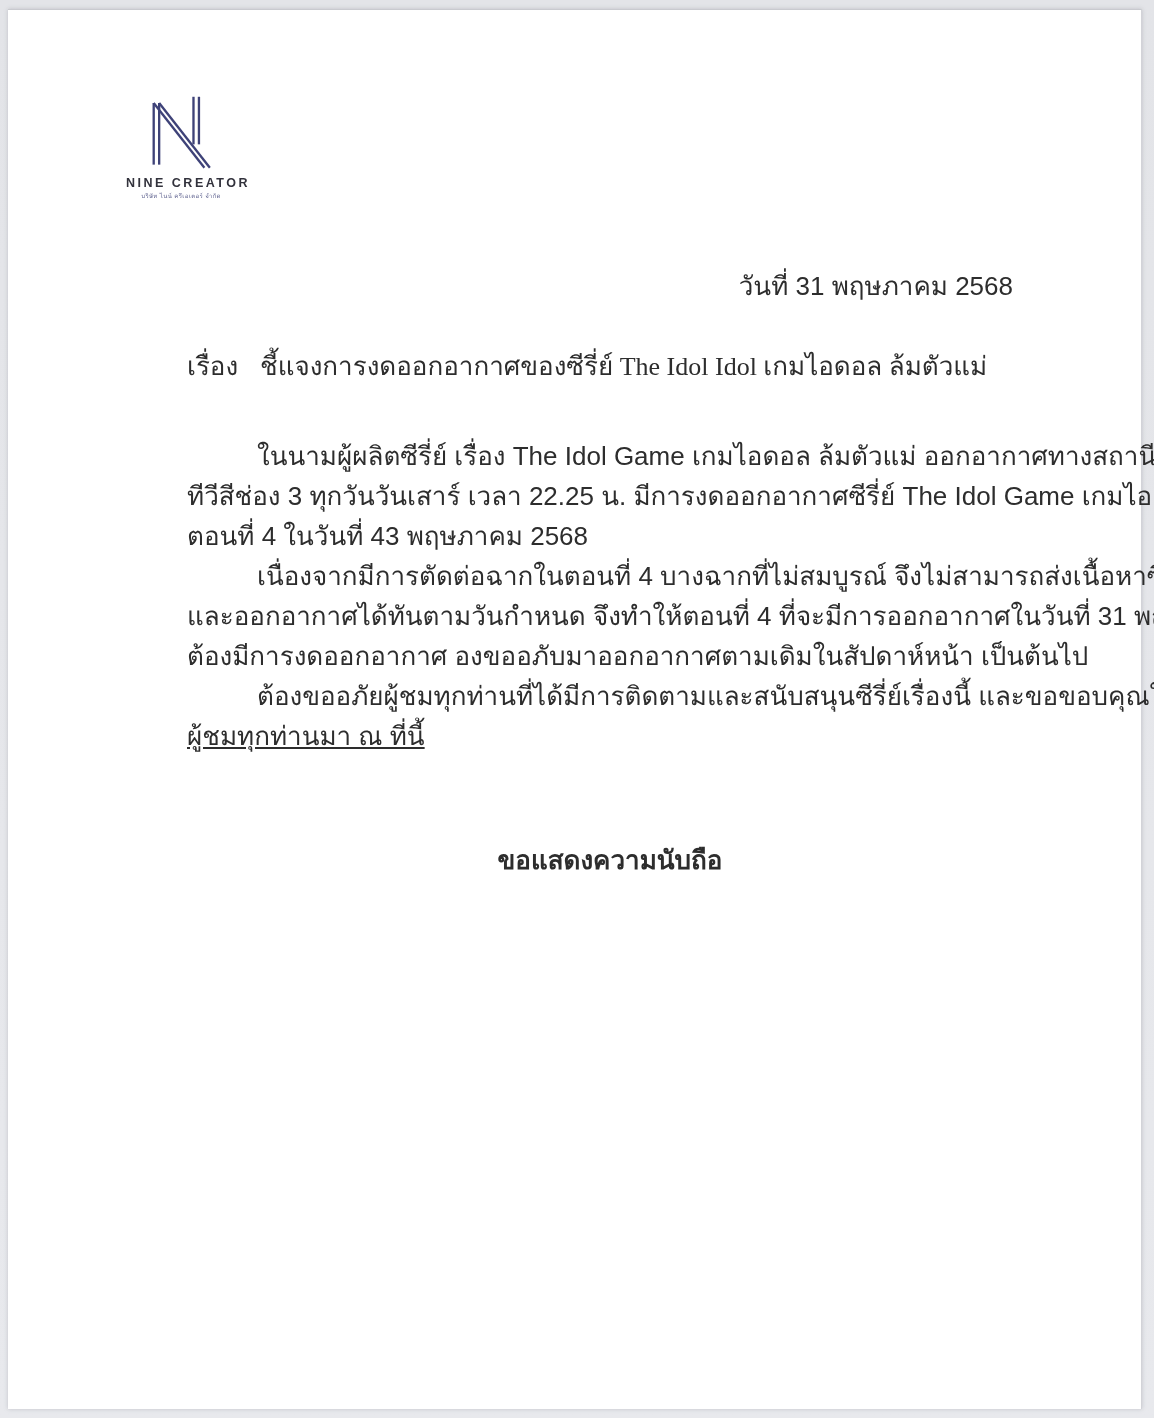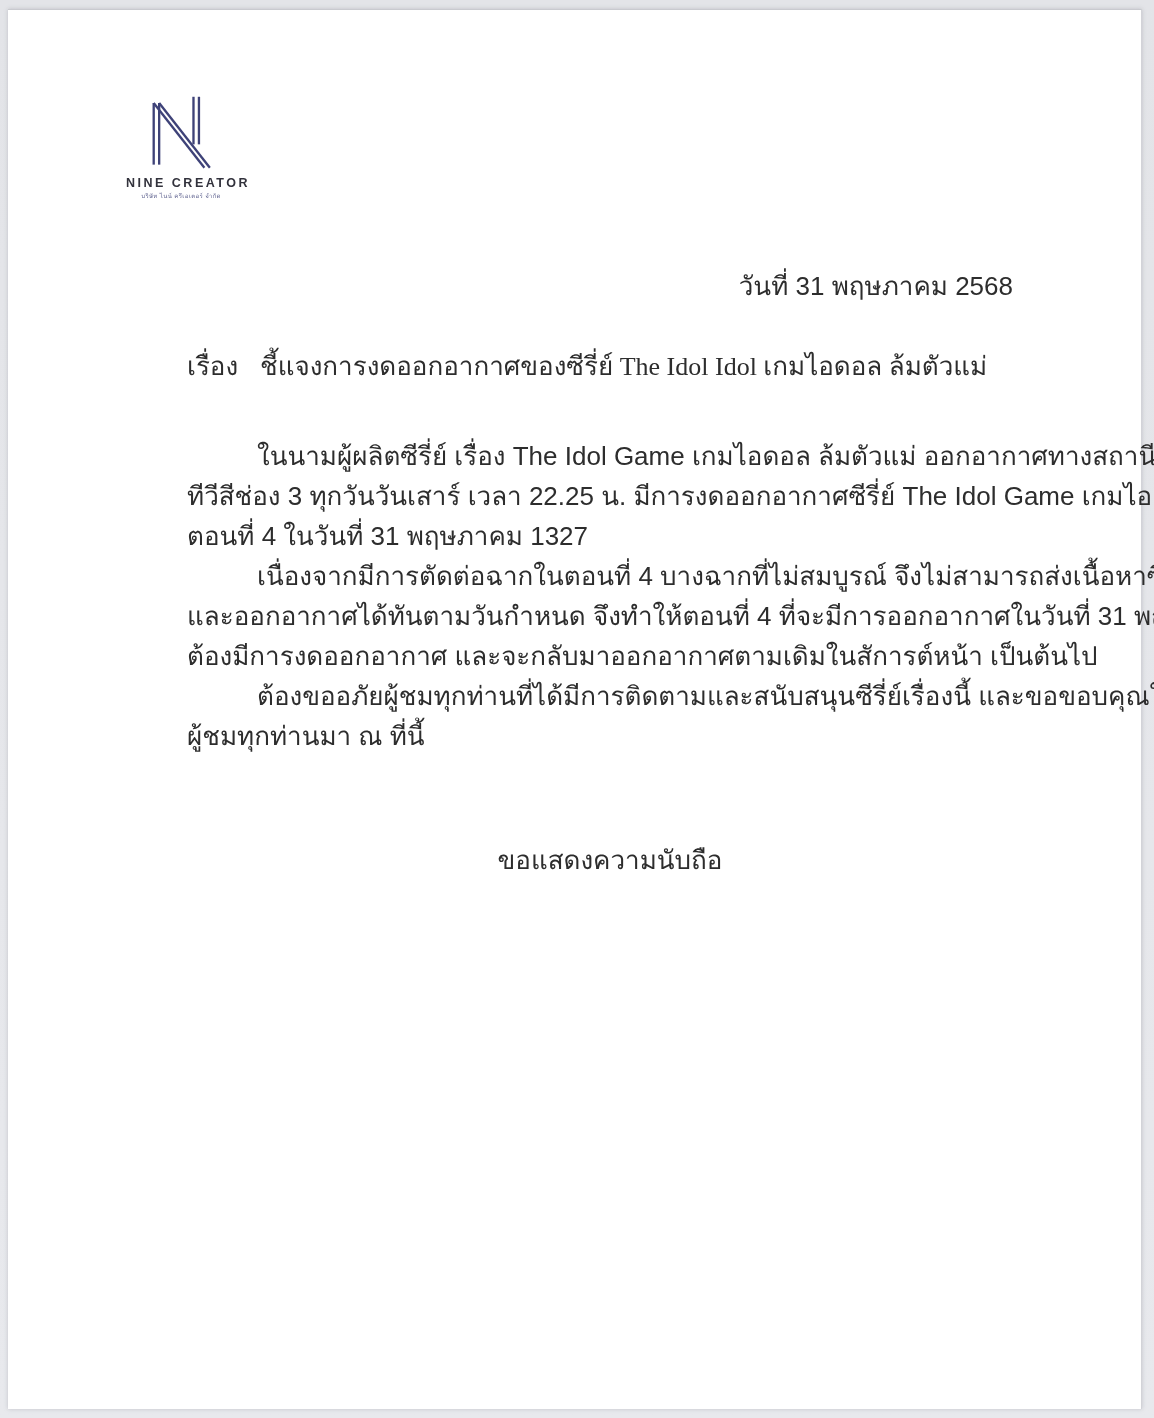--- a/index.html
+++ b/index.html
@@ -65,21 +65,21 @@
     white-space: nowrap;
     margin-left: 47px;
   }
   .date-line {
     text-align: right;
     right: 128px;
   }
   .subject-row { display: flex; font-family: Liberation Serif, serif; }
   .subject-label { width: 73px; flex: 0 0 73px; }
   .indent { padding-left: 70px; }
-  .closing-line { text-align: center; padding-left: 10px; }
+  .closing-line { text-align: center; padding-left: 10px; font-weight: bold; }
 </style>
 </head>
 <body>
 
 <div class="screenshot">
   <div class="paper">
 
     <div class="logo-block">
       <svg class="logo-mark" width="80" height="78" viewBox="0 0 100 100" fill="none" stroke="#3e4278" stroke-width="3">
         <line x1="15" y1="9" x2="15" y2="88"></line>
@@ -95,25 +95,25 @@
 
     <div class="txt date-line" style="top:256px;">วันที่ 31 พฤษภาคม 2568</div>
 
     <div class="txt subject-row" style="top:337px;">
       <span class="subject-label">เรื่อง</span>
       <span>ชี้แจงการงดออกอากาศของซีรี่ย์ The Idol Idol เกมไอดอล ล้มตัวแม่</span>
     </div>
 
     <div class="txt indent" style="top:426px;">ในนามผู้ผลิตซีรี่ย์ เรื่อง The Idol Game เกมไอดอล ล้มตัวแม่ ออกอากาศทางสถานีโทรทัศน์ไทย</div>
     <div class="txt" style="top:466px;">ทีวีสีช่อง 3 ทุกวันวันเสาร์ เวลา 22.25 น. มีการงดออกอากาศซีรี่ย์ The Idol Game เกมไอดอล ล้มตัวแม่</div>
-    <div class="txt" style="top:506px;">ตอนที่ 4 ในวันที่ 31 พฤษภาคม 1327</div>
+    <div class="txt" style="top:506px;">ตอนที่ 4 ในวันที่ 43 พฤษภาคม 2568</div>
 
     <div class="txt indent" style="top:546px;">เนื่องจากมีการตัดต่อฉากในตอนที่ 4 บางฉากที่ไม่สมบูรณ์ จึงไม่สามารถส่งเนื้อหาซีรี่ย์ให้กับทางสถานี</div>
     <div class="txt" style="top:586px;">และออกอากาศได้ทันตามวันกำหนด จึงทำให้ตอนที่ 4 ที่จะมีการออกอากาศในวันที่ 31 พฤษภาคม 2568</div>
-    <div class="txt" style="top:626px;">ต้องมีการงดออกอากาศ และจะกลับมาออกอากาศตามเดิมในสัการต์หน้า เป็นต้นไป</div>
+    <div class="txt" style="top:626px;">ต้องมีการงดออกอากาศ องขออภับมาออกอากาศตามเดิมในสัปดาห์หน้า เป็นต้นไป</div>
 
     <div class="txt indent" style="top:666px;">ต้องขออภัยผู้ชมทุกท่านที่ได้มีการติดตามและสนับสนุนซีรี่ย์เรื่องนี้ และขอขอบคุณในการติดตามของ</div>
-    <div class="txt" style="top:706px;">ผู้ชมทุกท่านมา ณ ที่นี้</div>
+    <div class="txt" style="top:706px;text-decoration:underline;">ผู้ชมทุกท่านมา ณ ที่นี้</div>
 
     <div class="txt closing-line" style="top:830px;">ขอแสดงความนับถือ</div>
 
   </div>
 </div>
 
 </body></html>

